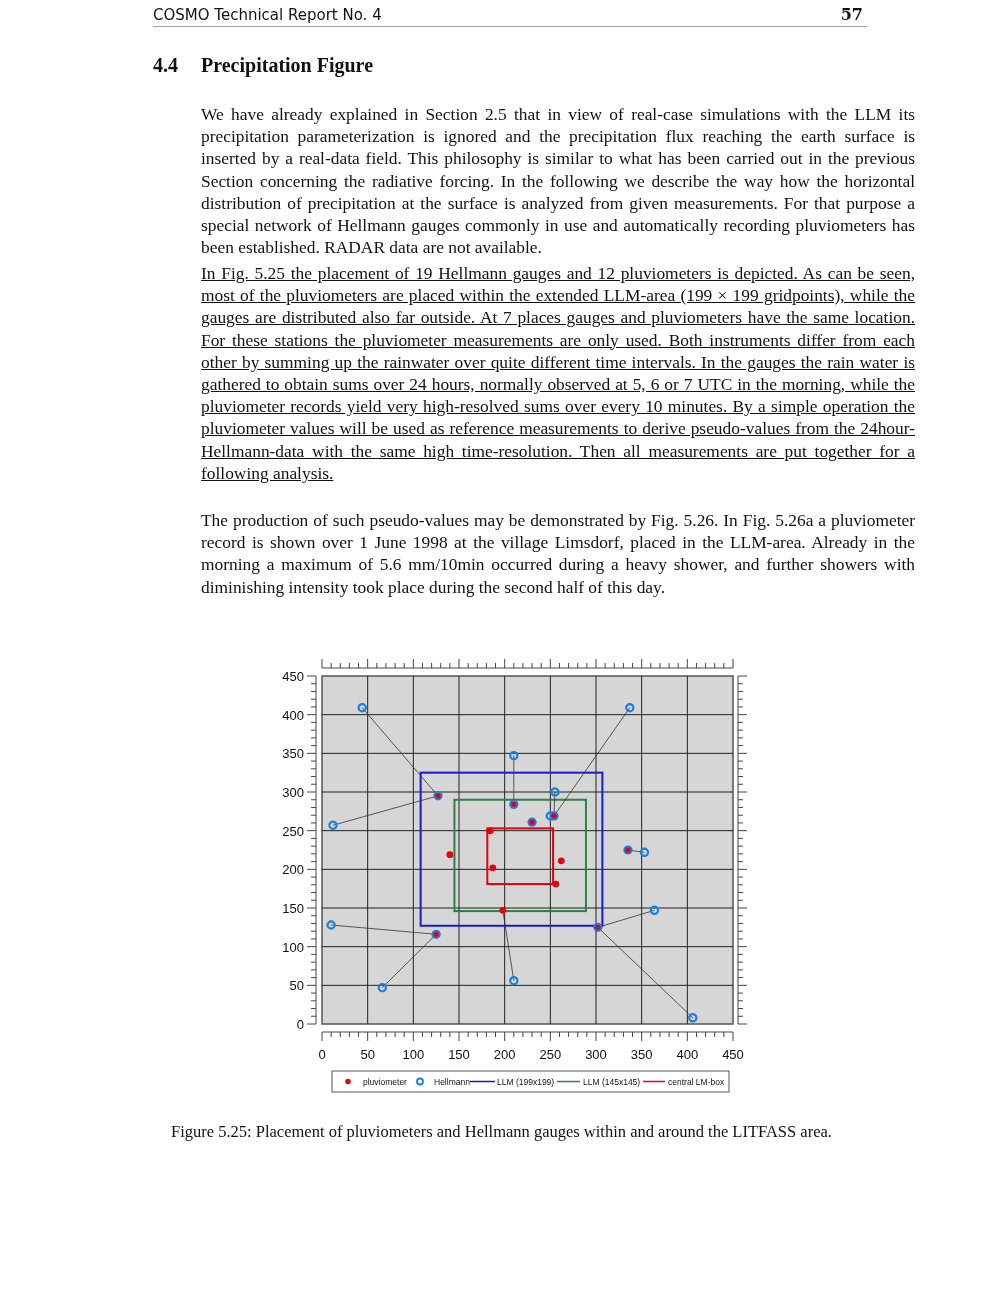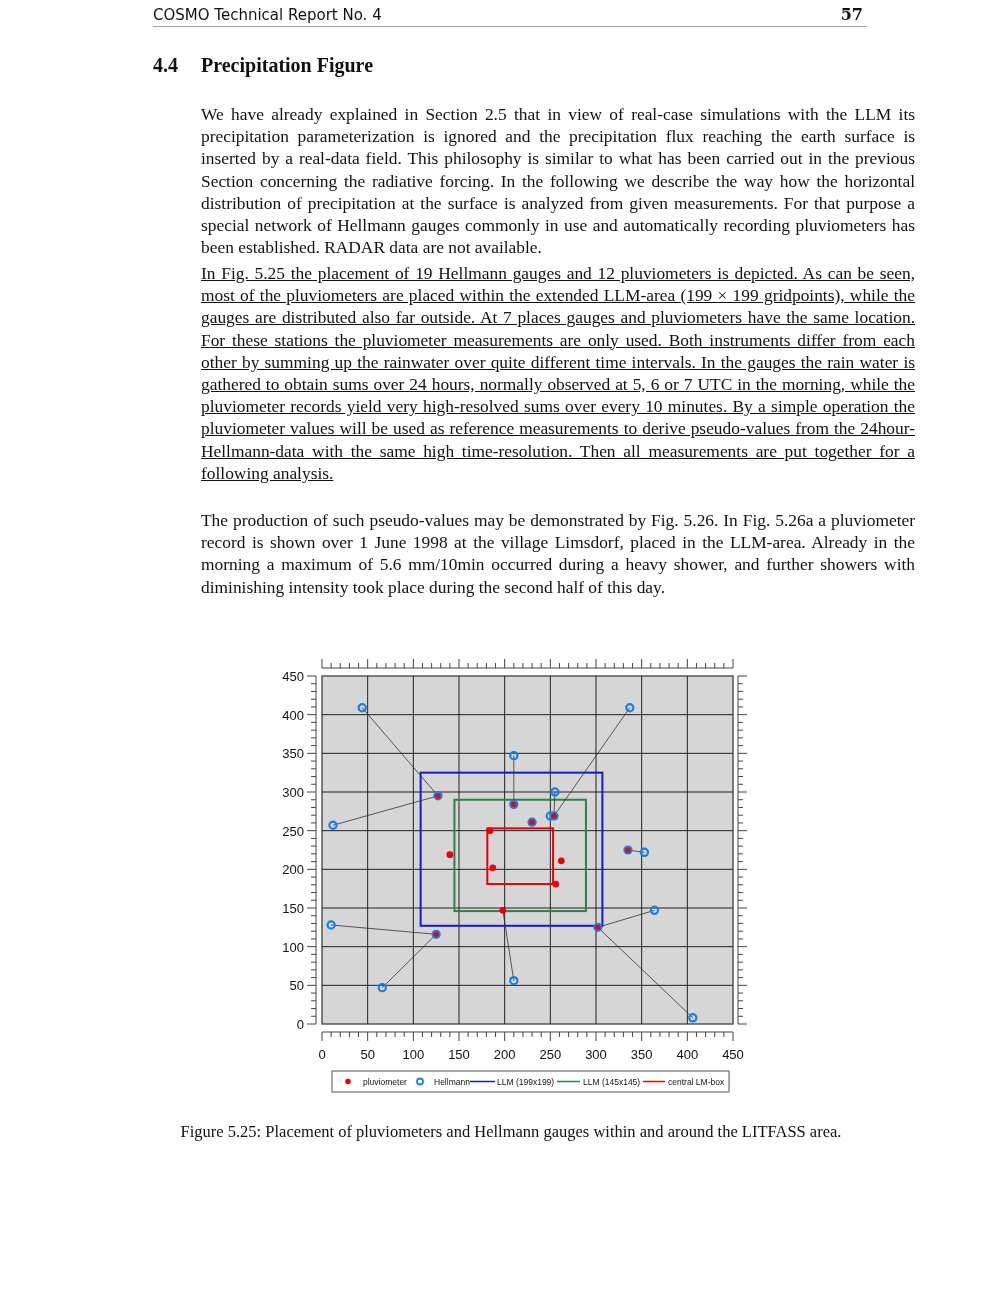--- a/index.html
+++ b/index.html
@@ -7,21 +7,21 @@
   .header { position: absolute; left: 153px; top: 4px; width: 714px; height: 22px; border-bottom: 1px solid #a3a3a3; font-family: "DejaVu Sans", sans-serif; font-size: 15px; }
   .header .left { position: absolute; left: 0; top: 2px; }
   .header .right { position: absolute; right: 4px; top: 1px; font-family: "DejaVu Serif", serif; font-weight: bold; font-size: 16px; }
   .section-title { position: absolute; left: 153px; top: 54px; font-family: "Liberation Serif", serif; font-weight: bold; font-size: 20px; }
   .section-title .num { display: inline-block; width: 48px; }
   .para { position: absolute; left: 153px; width: 714px; font-family: "Liberation Serif", serif; font-size: 17.4px; line-height: 22.2px; text-align: justify; margin-left: 48px; }
   .p1 { top: 103px; }
   .p2 { top: 262px; text-decoration: underline; }
   .p3 { top: 509px; }
   .figure { position: absolute; left: 270px; top: 655px; width: 500px; height: 450px; }
-  .caption { position: absolute; left: 171px; top: 1121px; width: 680px; font-family: "Liberation Serif", serif; font-size: 16.5px; line-height: 22px; text-align: center; }
+  .caption { position: absolute; left: 171px; top: 1121px; width: 680px; font-family: "Liberation Serif", serif; font-size: 16.5px; line-height: 22px; }
   svg text { font-family: "Liberation Sans", sans-serif; }
 </style>
 </head>
 <body>
 
 <div class="header">
   <span class="left">COSMO Technical Report No. 4</span>
   <span class="right">57</span>
 </div>
 

